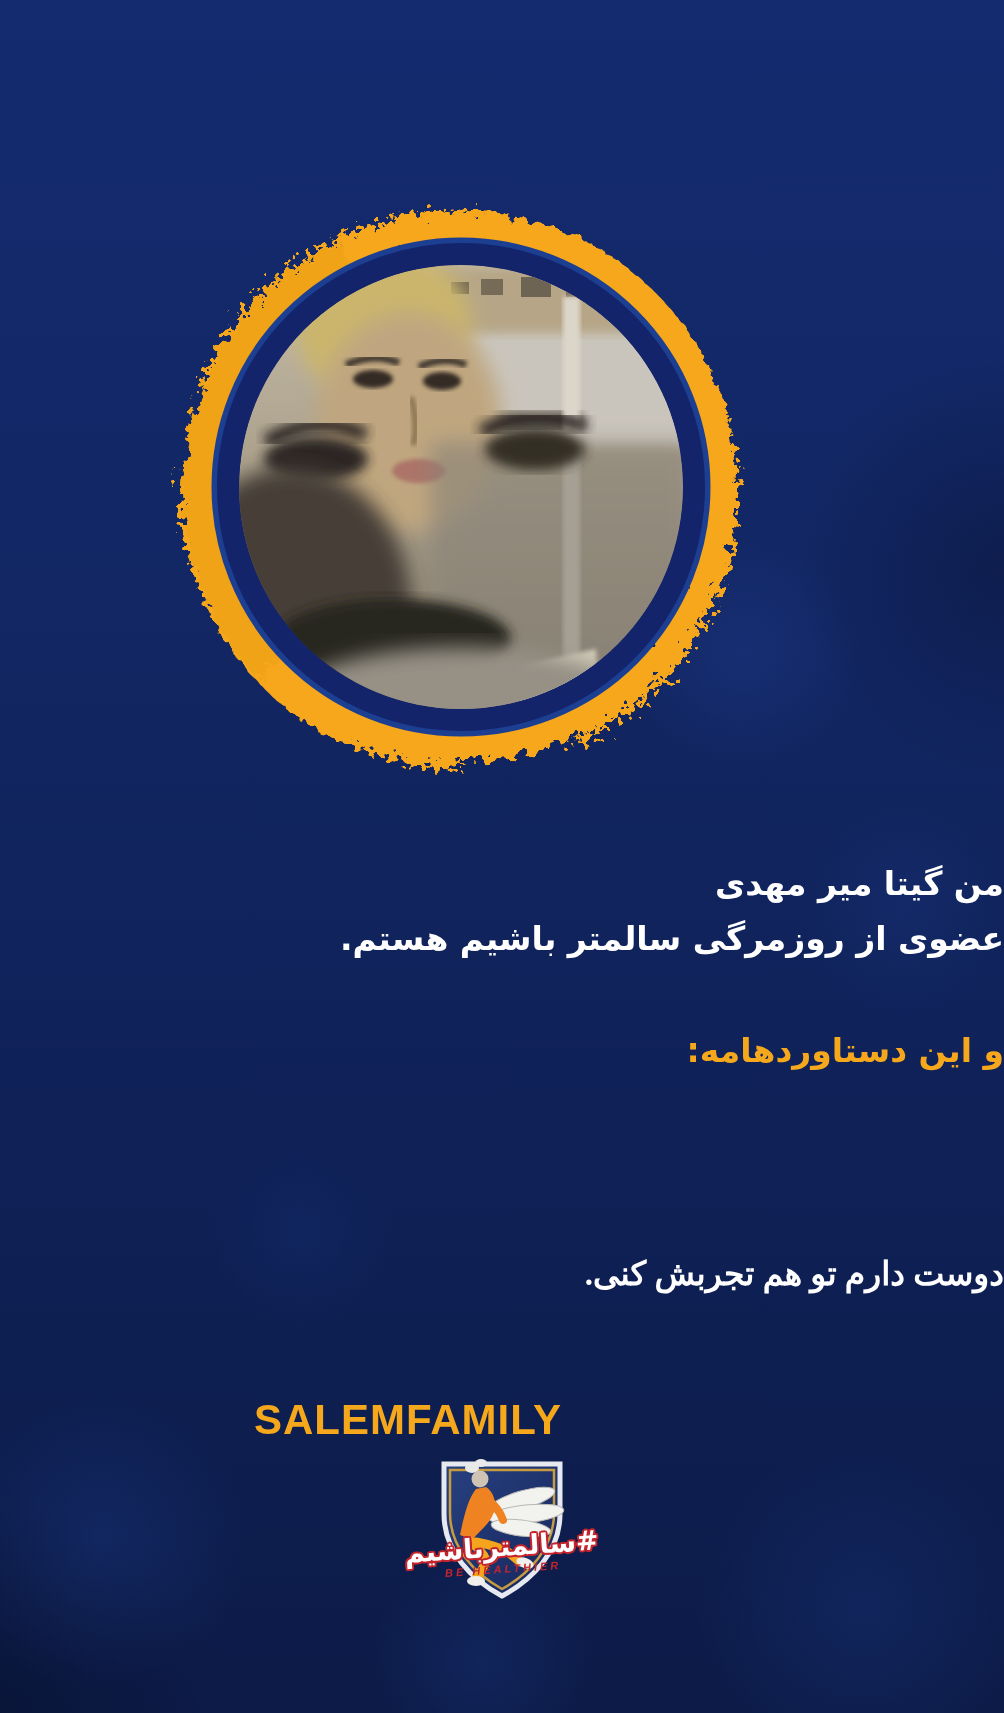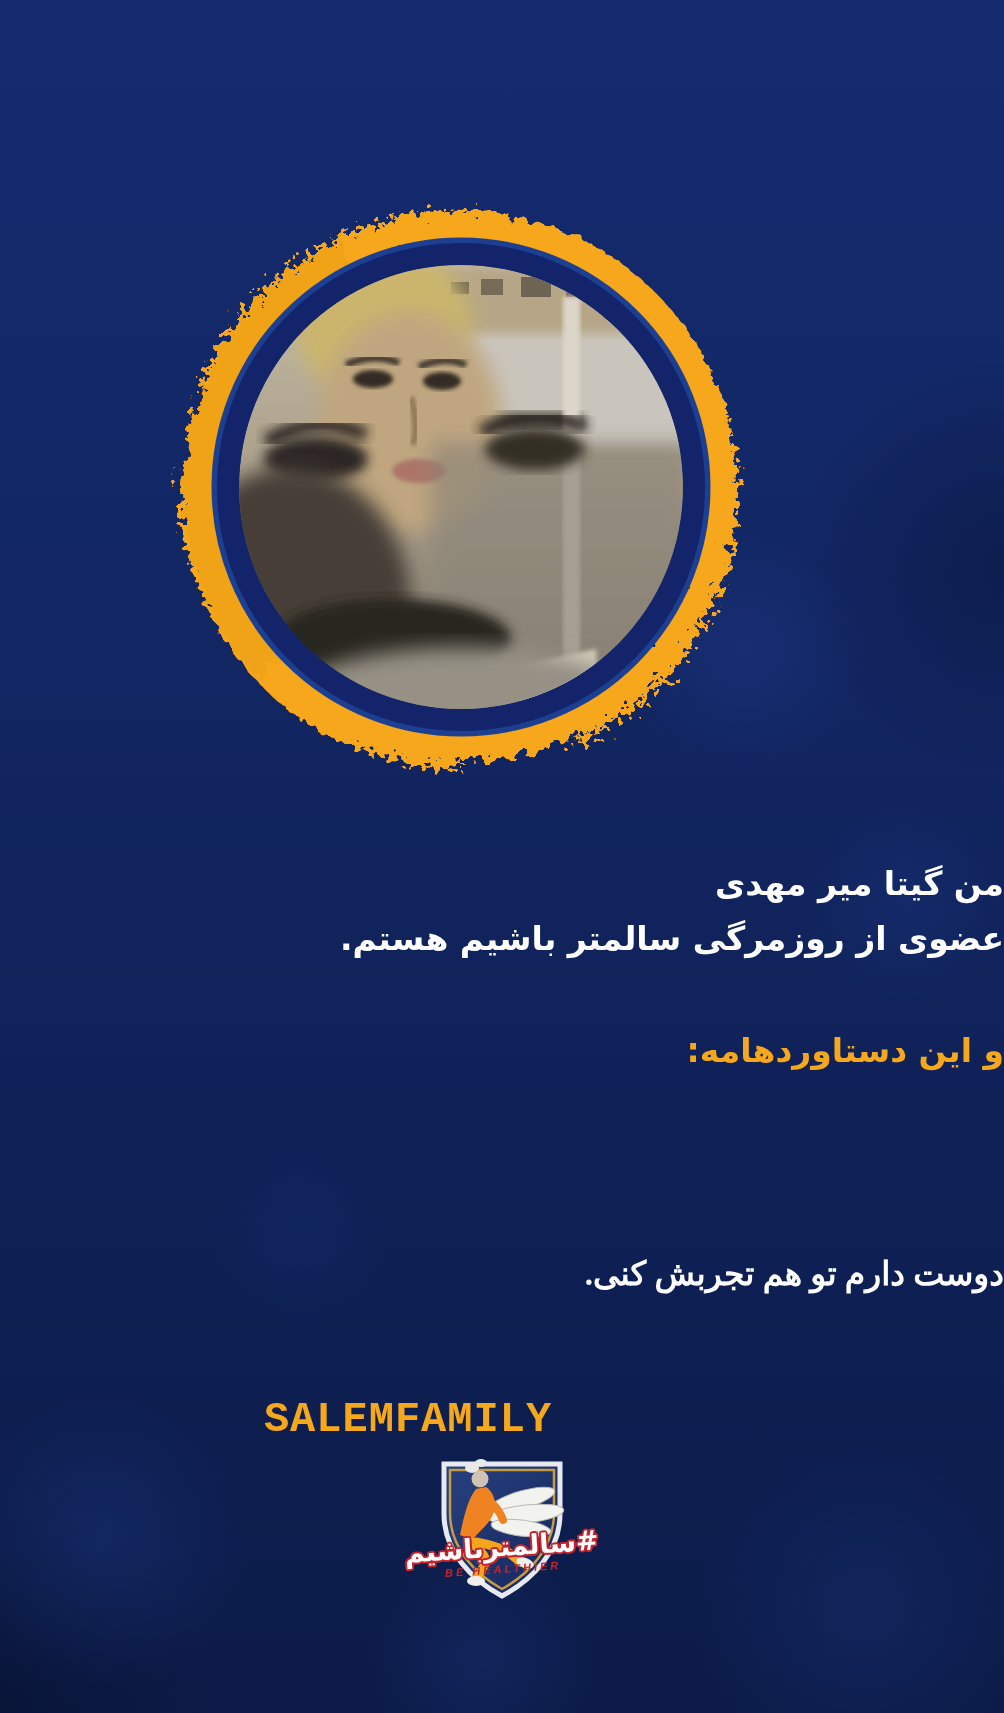--- a/index.html
+++ b/index.html
@@ -21,21 +21,21 @@
   }
   .ring-wrap{position:absolute;left:161px;top:187px;width:600px;height:610px;}
   .text-fa{direction:rtl;text-align:right;font-weight:bold;position:absolute;left:0;width:1004px;}
   .intro{top:856px;color:#ffffff;font-size:33px;line-height:55px;}
   .achv-head{top:1006px;color:#f6a81c;font-size:33px;line-height:44px;margin-top:23px;}
   .achv-items{top:1060px;color:#f6a81c;font-size:31px;line-height:54px;}
   .invite{top:1248px;color:#ffffff;font-size:33px;line-height:53px;font-family:Liberation Serif, serif;}
   .promo{
     position:absolute;top:1396px;left:0;width:816px;
     text-align:center;color:#f6a81c;font-size:42px;font-weight:bold;
-    font-family:Liberation Mono, monospace;letter-spacing:1px;
+    font-family:Liberation Sans, sans-serif;letter-spacing:1px;
   }
   .logo{position:absolute;left:402px;top:1450px;width:200px;height:160px;}
   .logo svg{position:absolute;left:0;top:0;}
   .logo-banner{
     position:absolute;left:50%;top:82px;transform:translateX(-50%) rotate(-4deg);
     direction:rtl;text-align:center;white-space:nowrap;
   }
   .logo-hashtag{
     color:#ffffff;font-size:27px;font-weight:bold;line-height:30px;
     text-shadow:2px 0 0 #c4252d,-2px 0 0 #c4252d,0 2px 0 #c4252d,0 -2px 0 #c4252d,

